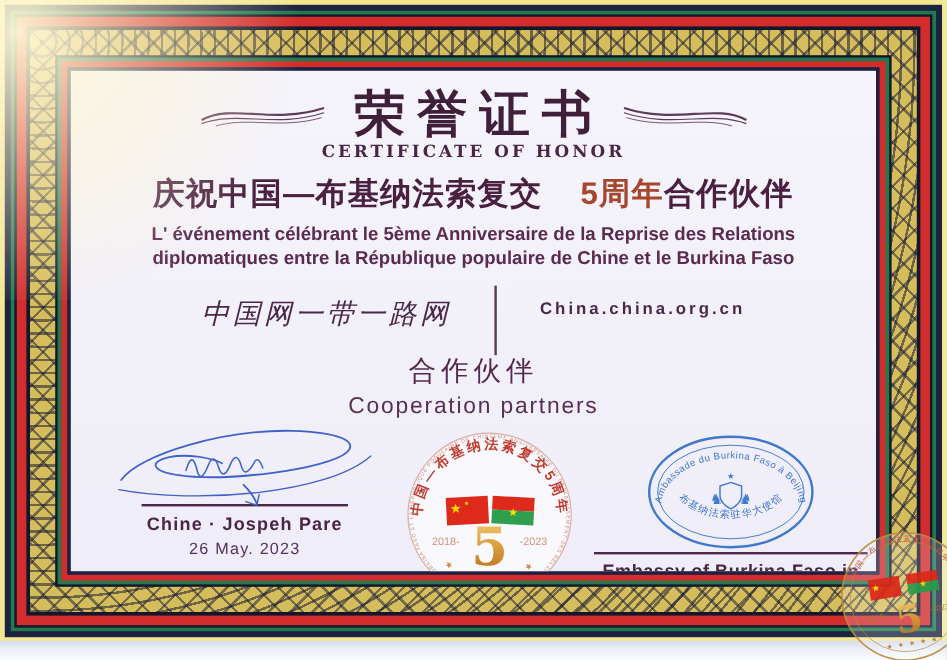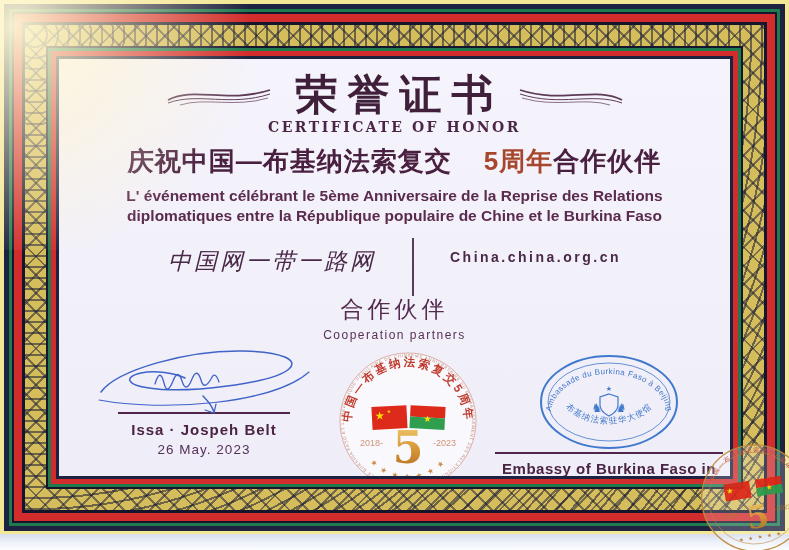--- a/index.html
+++ b/index.html
@@ -34,21 +34,21 @@
   .title-en{font-family:"DejaVu Serif","Liberation Serif",serif;font-weight:bold;
       font-size:14px;letter-spacing:2.5px;color:#4b2545;margin-top:2px;}
   .event-cn{font-size:26px;font-weight:bold;letter-spacing:1px;color:#4a2040;margin-top:9px;}
   .event-cn .hl{color:#a6462c;margin-left:32px;}
   .event-fr{font-size:15.5px;font-weight:bold;color:#5b2b4e;line-height:1.3;margin-top:7px;}
   .org-row{margin-top:12px;height:60px;display:flex;justify-content:center;align-items:flex-start;}
   .org-cn{font-size:23px;letter-spacing:3px;color:#4a2948;margin:8px 36px 0 0;font-style:italic;}
   .org-divider{width:2px;height:58px;background:#5a3c58;}
   .org-site{font-size:14px;font-weight:bold;letter-spacing:2.5px;color:#4a2948;margin:11px 0 0 36px;}
   .partners-cn{font-size:23px;letter-spacing:4px;color:#532a4e;margin-top:-4px;}
-  .partners-en{font-size:12px;letter-spacing:1.5px;color:#583055;margin-top:3px;}
+  .partners-en{font-size:19px;letter-spacing:1.5px;color:#583055;margin-top:3px;}
   .bottom-row{display:flex;align-items:flex-start;margin-top:4px;}
   .sig-col{flex:0 0 258px;margin-left:16px;text-align:center;}
   .sig-svg{display:block;margin:-4px auto -10px auto;}
   .sig-line{width:172px;height:2px;background:#4f264a;margin:0 auto;}
   .sig-name{font-size:15px;font-weight:bold;letter-spacing:1px;margin-top:7px;}
   .sig-name-cn{font-size:13.5px;letter-spacing:1px;margin-top:5px;}
   .sig-date{font-size:13.5px;letter-spacing:1px;margin-top:4px;color:#54305a;}
   .logo-col{flex:1 1 auto;display:flex;justify-content:center;}
   .emb-col{flex:0 0 252px;margin-right:10px;text-align:center;}
   .emb-svg{display:block;margin:4px auto -2px auto;}
@@ -116,21 +116,21 @@
           <svg class="sig-svg" width="226" height="80" viewBox="0 0 226 80">
             <g fill="none" stroke="#3f63c8" stroke-width="1.5" stroke-linecap="round">
               <path d="M10,50 C26,28 96,8 152,9 C192,10 208,18 198,27 C182,41 96,52 58,46 C36,43 32,35 50,31 C64,28 84,31 94,36"></path>
               <path d="M64,42 q5,-17 9,-1 q3,13 9,-2 q5,-13 9,0 q4,13 10,-2 q5,-12 9,1 q3,11 10,-1 q4,-9 8,3" stroke-width="1.3"></path>
               <path d="M8,58 C72,70 182,62 218,30" stroke-width="1.1"></path>
               <path d="M112,54 c6,6 9,10 11,16"></path>
               <path d="M125,62 l-2,9 l-9,-3" stroke-width="1.2"></path>
             </g>
           </svg>
           <div class="sig-line"></div>
-          <div class="sig-name">Issa · Jospeh Belt</div>
+          <div class="sig-name">Chine · Jospeh Pare</div>
           <div class="sig-date">26 May. 2023</div>
         </div>
 
         <div class="logo-col">
           <svg width="150" height="150" viewBox="0 0 150 150">
             <defs>
               <linearGradient id="goldA" x1="0" y1="0" x2="0" y2="1">
                 <stop offset="0" stop-color="#f2cf74"></stop>
                                         <stop offset=".5" stop-color="#d99a3a"></stop>
                                         <stop offset="1" stop-color="#b06a20"></stop>

